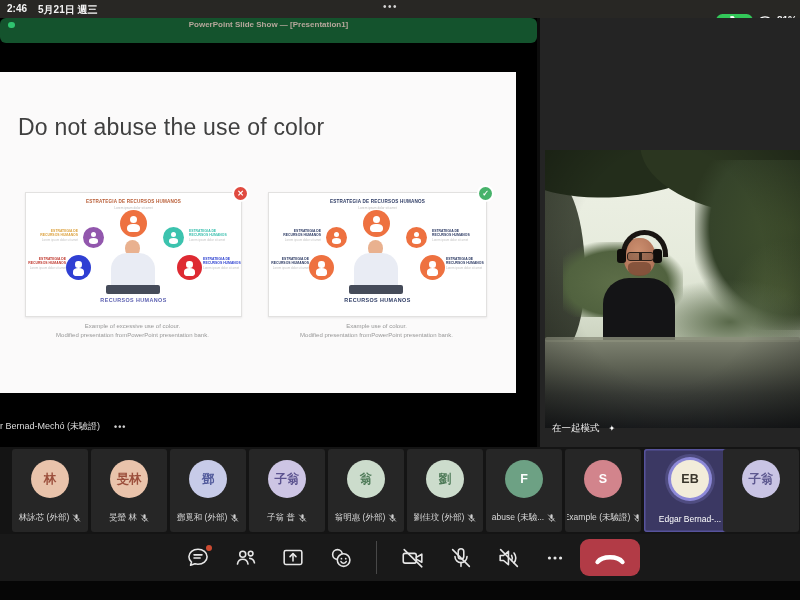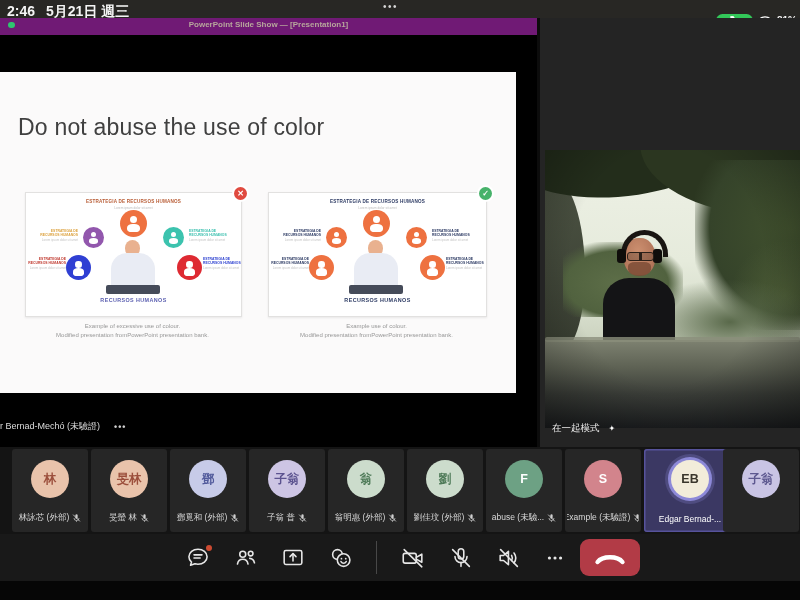--- a/index.html
+++ b/index.html
@@ -1,28 +1,28 @@
 <!DOCTYPE html>
 <html><head>
 <meta charset="utf-8">
 <style>
   html,body{margin:0;padding:0;background:#000;}
   .screen{position:relative;width:800px;height:600px;background:#000;overflow:hidden;
           font-family:"Liberation Sans",sans-serif;-webkit-font-smoothing:antialiased;}
 
   
   .statusbar{position:absolute;left:0;top:0;width:800px;height:18px;background:#282724;color:#f4f4f4;}
-  .sb-left{position:absolute;left:7px;top:3px;font-size:14px;font-weight:bold;display:flex;gap:11px;white-space:nowrap;}
+  .sb-left{position:absolute;left:7px;top:3px;font-size:10px;font-weight:bold;display:flex;gap:11px;white-space:nowrap;}
   .sb-dots{position:absolute;left:383px;top:1px;font-size:10px;letter-spacing:1.5px;color:#d4d4d4;}
   .sb-right{position:absolute;right:3px;top:2px;display:flex;align-items:center;gap:5px;font-size:10px;font-weight:bold;margin-top:12px;}
   .call-pill{width:37px;height:13px;border-radius:7px;background:#33c759;display:flex;align-items:center;justify-content:center;}
 
   
   .share{position:absolute;left:0;top:18px;width:537px;height:429px;background:#000;}
-  .ppt-bar{position:absolute;left:0;top:0;width:537px;height:17px;background:#701a75;}
+  .ppt-bar{position:absolute;left:0;top:0;width:537px;height:25px;background:#14532d;border-radius:6px;}
   .ppt-dot{position:absolute;left:8px;top:3.5px;width:6.5px;height:6.5px;border-radius:50%;background:#2fc46f;}
   .ppt-title{position:absolute;left:0;top:2px;width:537px;text-align:center;font-size:8px;font-weight:bold;color:#b7a79c;}
   .slide{position:absolute;left:0;top:54px;width:516px;height:321px;background:#fbfafa;}
   .slide-title{position:absolute;left:18px;top:42px;font-size:23px;color:#404040;letter-spacing:.2px;}
   #examples{position:absolute;left:0;top:0;width:100%;height:100%;}
   .ex-card{position:absolute;top:120px;height:123px;background:#fff;border:1px solid #e2e1e0;box-shadow:0 1px 2px rgba(0,0,0,.08);}
   .ex-badge{position:absolute;top:-6px;right:-6px;width:13px;height:13px;border-radius:50%;color:#fff;
             font-size:8px;font-weight:bold;line-height:13px;text-align:center;box-shadow:0 0 0 2px #fff;z-index:5;}
   .ex-head{position:absolute;left:0;top:6px;width:100%;text-align:center;font-size:4.6px;font-weight:bold;letter-spacing:.2px;}
   .ex-subhead{position:absolute;left:0;top:12.5px;width:100%;text-align:center;font-size:3.2px;color:#bcbcbc;}

